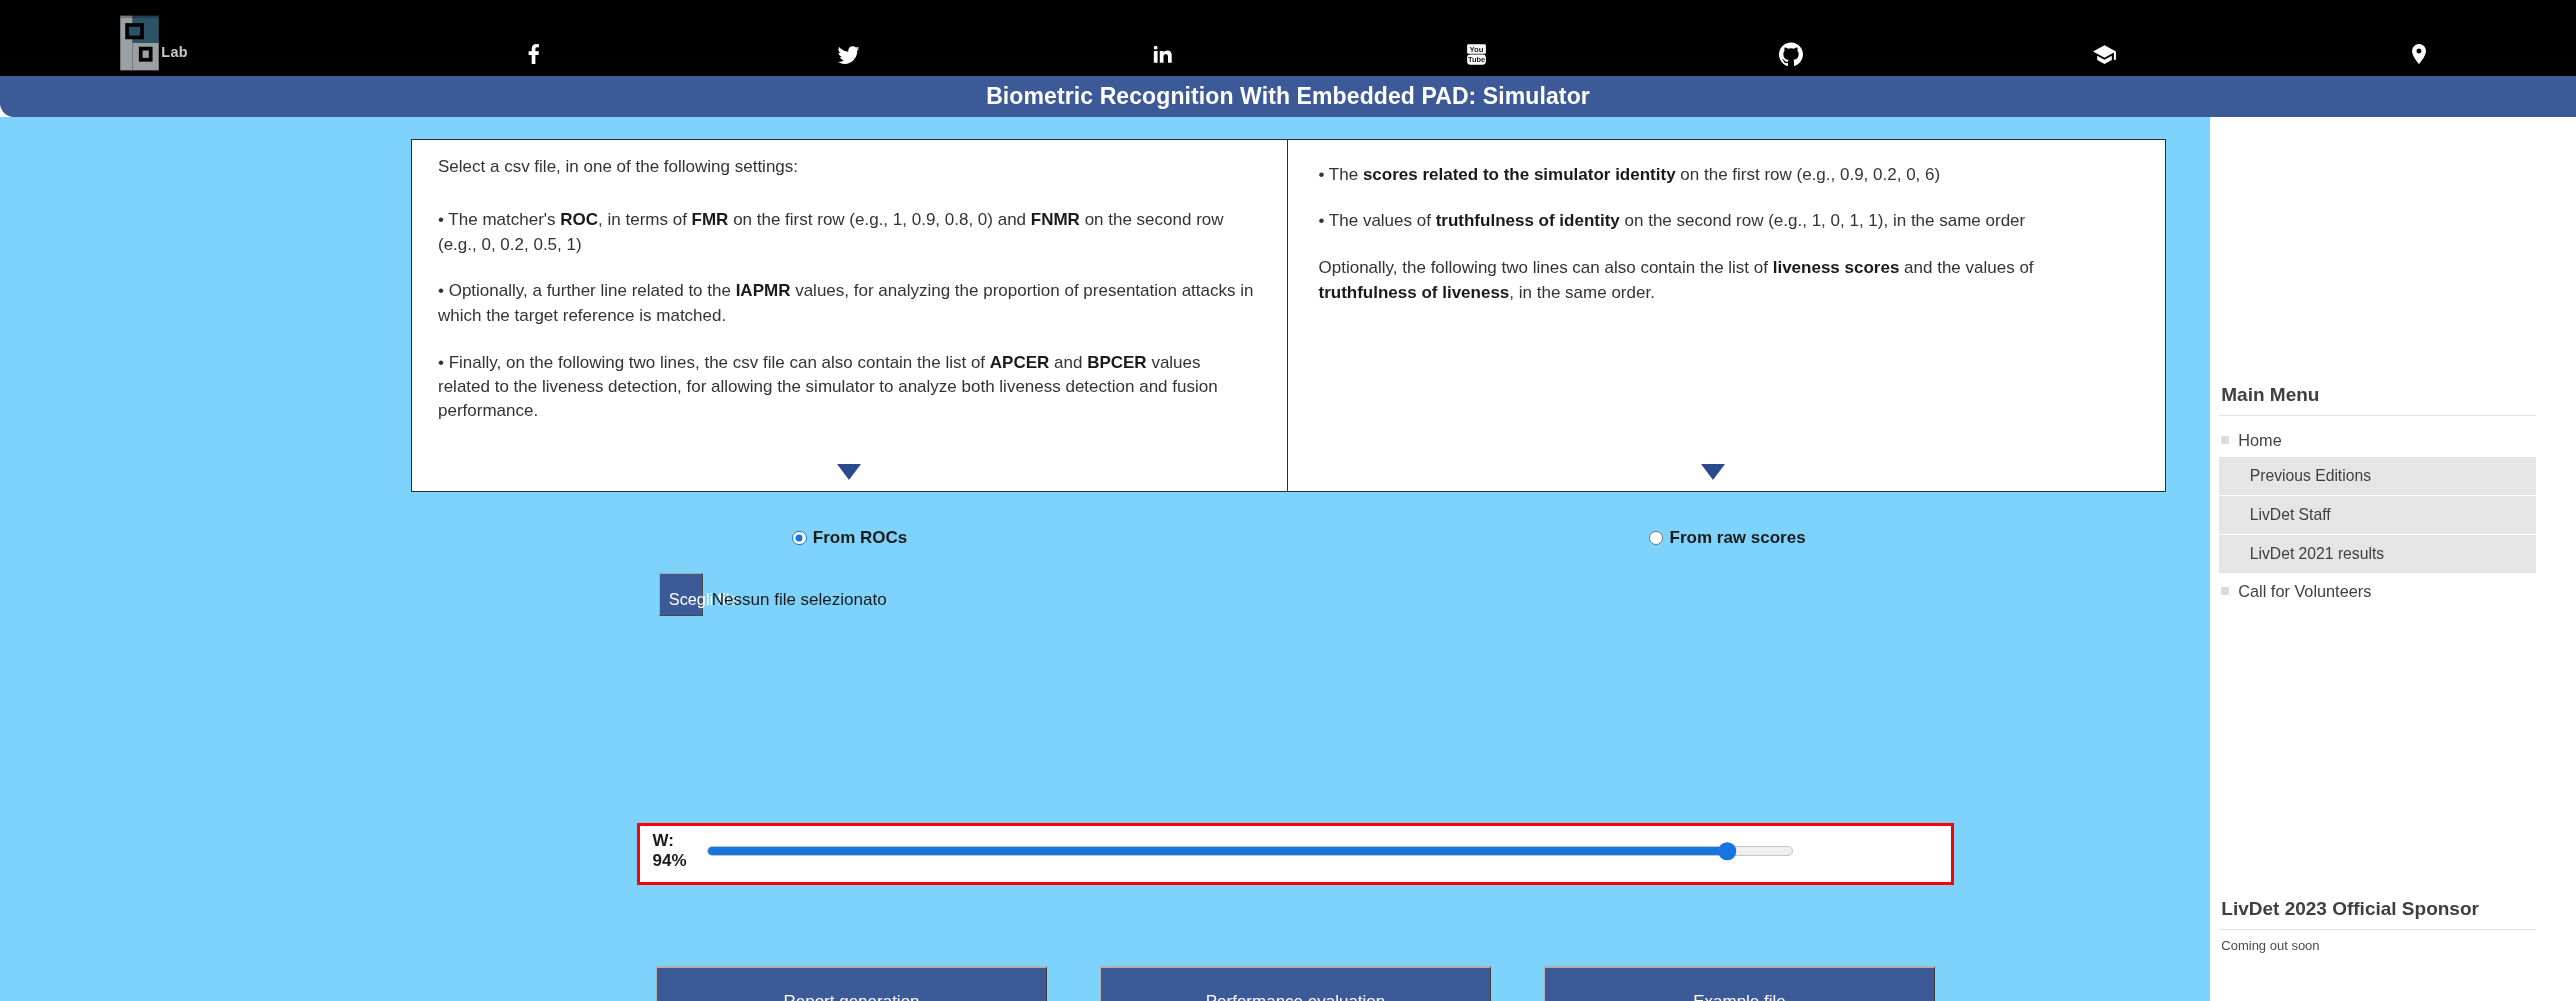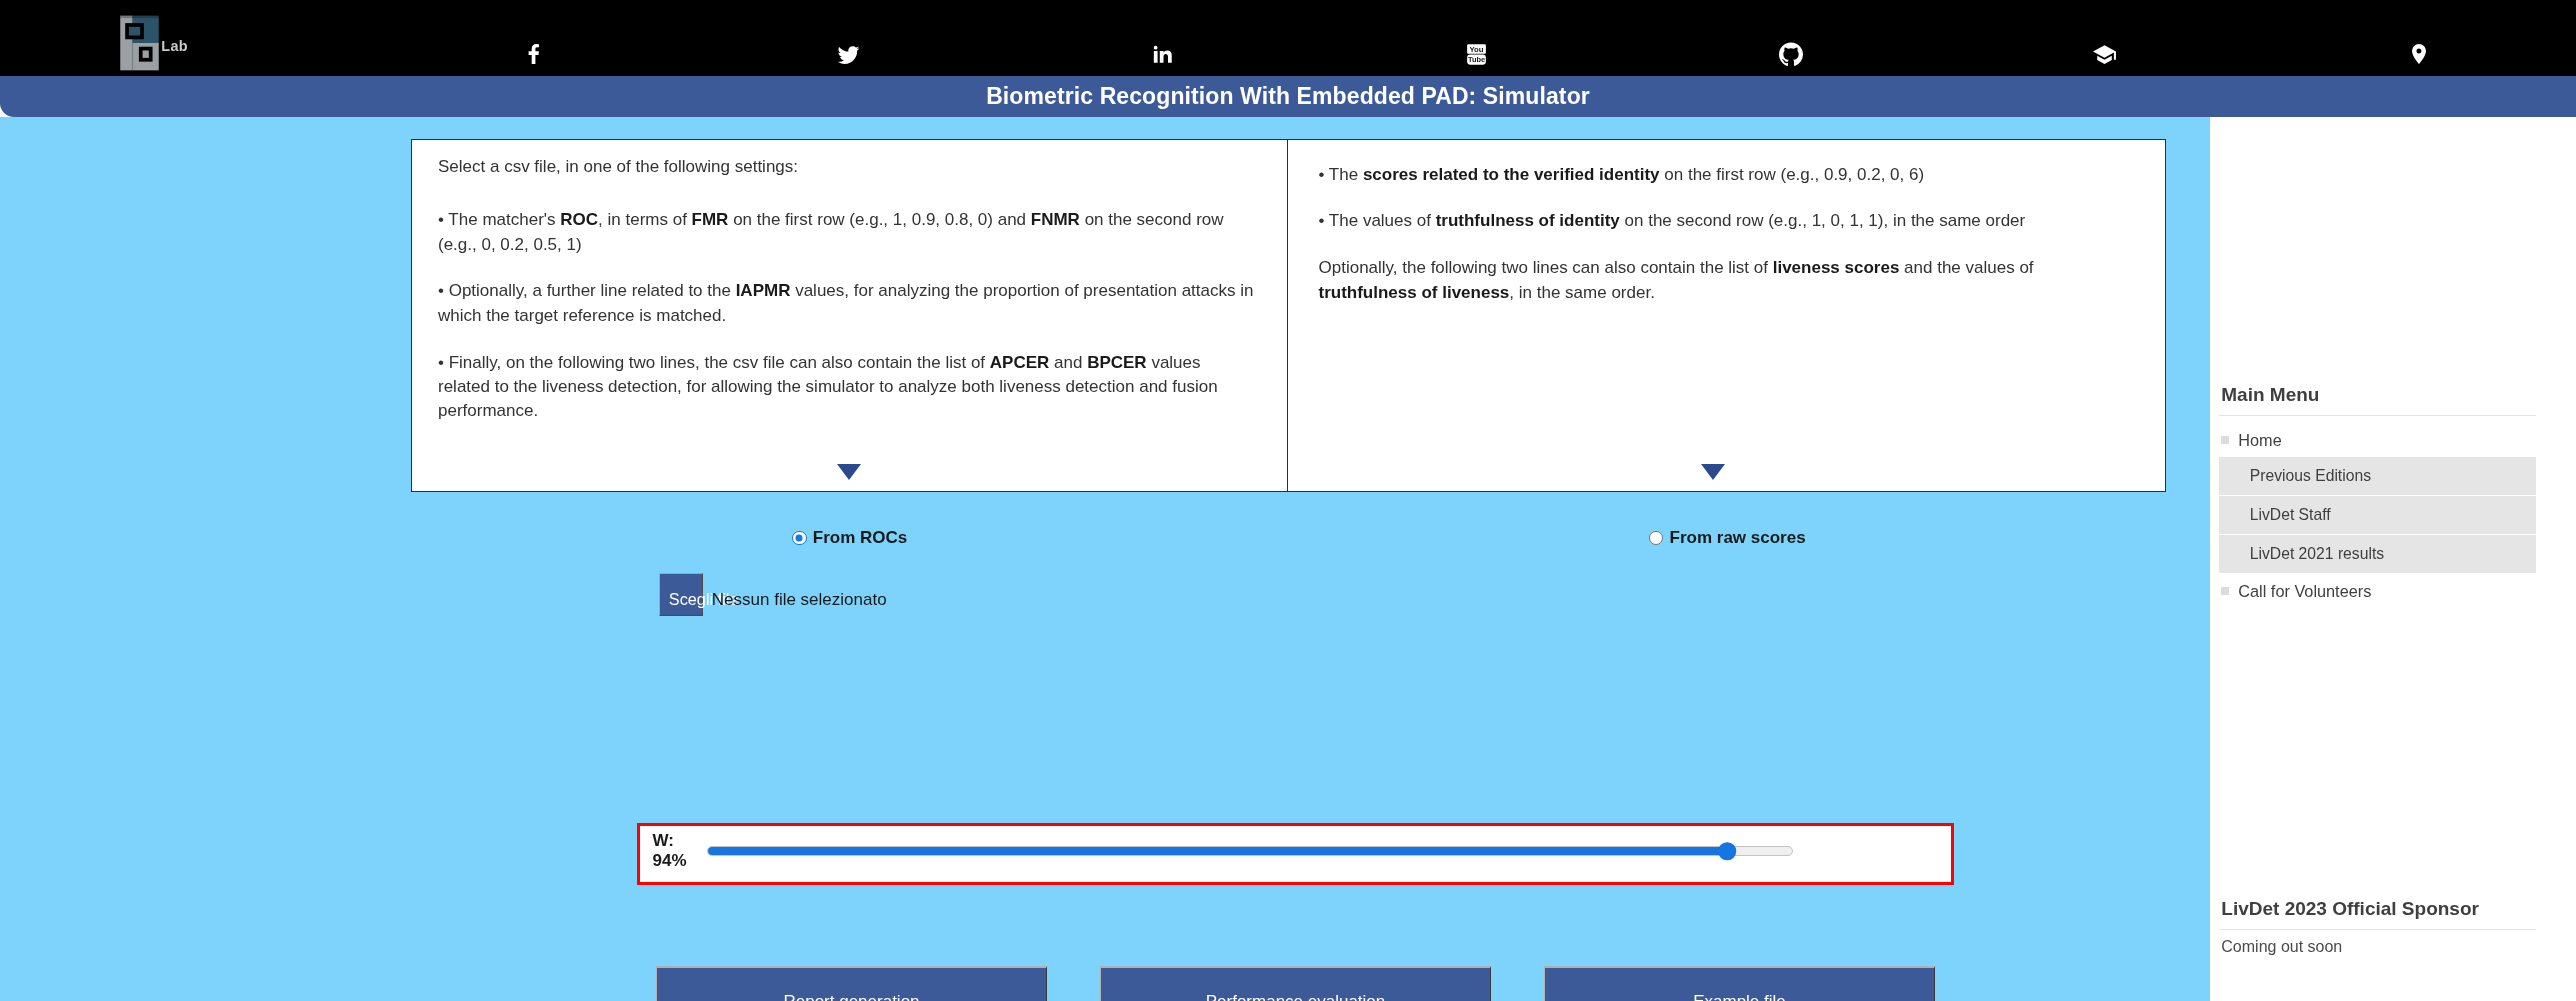--- a/index.html
+++ b/index.html
@@ -23,21 +23,21 @@
     width: 94px; height: 66px;
     display: flex; align-items: flex-end;
   }
   .logo-mark {
     position: relative;
     width: 41px; height: 58px;
   }
   .logo-mark svg { display: block; }
   .logo-text {
     color: #c9c9c9; font-size: 14.4px; font-weight: bold;
-    letter-spacing: 0.3px; margin-left: 1.3px; margin-bottom: 18px;
+    letter-spacing: 0.3px; margin-left: 1.3px; margin-bottom: 12px;
   }
   #social-icons {
     position: absolute; left: 377px; top: 16px;
     width: 2199px; height: 76px;
     display: flex; align-items: center;
   }
   .social-item {
     flex: 1 1 0;
     display: flex; align-items: center; justify-content: center;
     height: 76px;
@@ -257,21 +257,21 @@
     font-size: 15.7px; color: #3f3f3f;
     padding: 10px 0 10px 31px;
     border-bottom: 1.3px solid #ffffff;
     cursor: pointer;
   }
   .menu-sub:last-child { border-bottom: none; }
 
   #sponsor-head { position: absolute; top: 781px; left: 8.8px; width: 317px; }
   #sponsor-text {
     position: absolute; top: 821px; left: 11.3px;
-    font-size: 16px; color: #4a4a4a;
+    font-size: 13px; color: #4a4a4a;
   }
 </style>
 </head>
 <body>
 
 <div id="topbar">
   <div id="brand-logo">
     <div class="logo-mark">
       <svg width="41" height="58" viewBox="0 0 66 92">
         <rect x="2" y="2" width="20" height="88" fill="#9aa0a3"></rect>
@@ -337,21 +337,21 @@
 
   <div id="instructions">
     <div class="instr-col left">
       <p class="instr-p lead">Select a csv file, in one of the following settings:</p>
       <p class="instr-p"><span>• The matcher's </span><b>ROC</b><span>, in terms of </span><b>FMR</b><span> on the first row (e.g., 1, 0.9, 0.8, 0) and </span><b>FNMR</b><span> on the second row (e.g., 0, 0.2, 0.5, 1)</span></p>
       <p class="instr-p"><span>• Optionally, a further line related to the </span><b>IAPMR</b><span> values, for analyzing the proportion of presentation attacks in which the target reference is matched.</span></p>
       <p class="instr-p"><span>• Finally, on the following two lines, the csv file can also contain the list of </span><b>APCER</b><span> and </span><b>BPCER</b><span> values related to the liveness detection, for allowing the simulator to analyze both liveness detection and fusion performance.</span></p>
       <div class="arrow-down"></div>
     </div>
     <div class="instr-col right">
-      <p class="instr-p" style="margin-top:7.5px"><span>• The </span><b>scores related to the verified identity</b><span> on the first row (e.g., 0.9, 0.2, 0, 6)</span></p>
+      <p class="instr-p" style="margin-top:7.5px"><span>• The </span><b>scores related to the simulator identity</b><span> on the first row (e.g., 0.9, 0.2, 0, 6)</span></p>
       <p class="instr-p"><span>• The values of </span><b>truthfulness of identity</b><span> on the second row (e.g., 1, 0, 1, 1), in the same order</span></p>
       <p class="instr-p"><span>Optionally, the following two lines can also contain the list of </span><b>liveness scores</b><span> and the values of </span><b>truthfulness of liveness</b><span>, in the same order.</span></p>
       <div class="arrow-down"></div>
     </div>
   </div>
 
   <div id="source-row">
     <div class="source-half">
       <span class="radio checked"></span>
       <span class="lbl">From ROCs</span>

